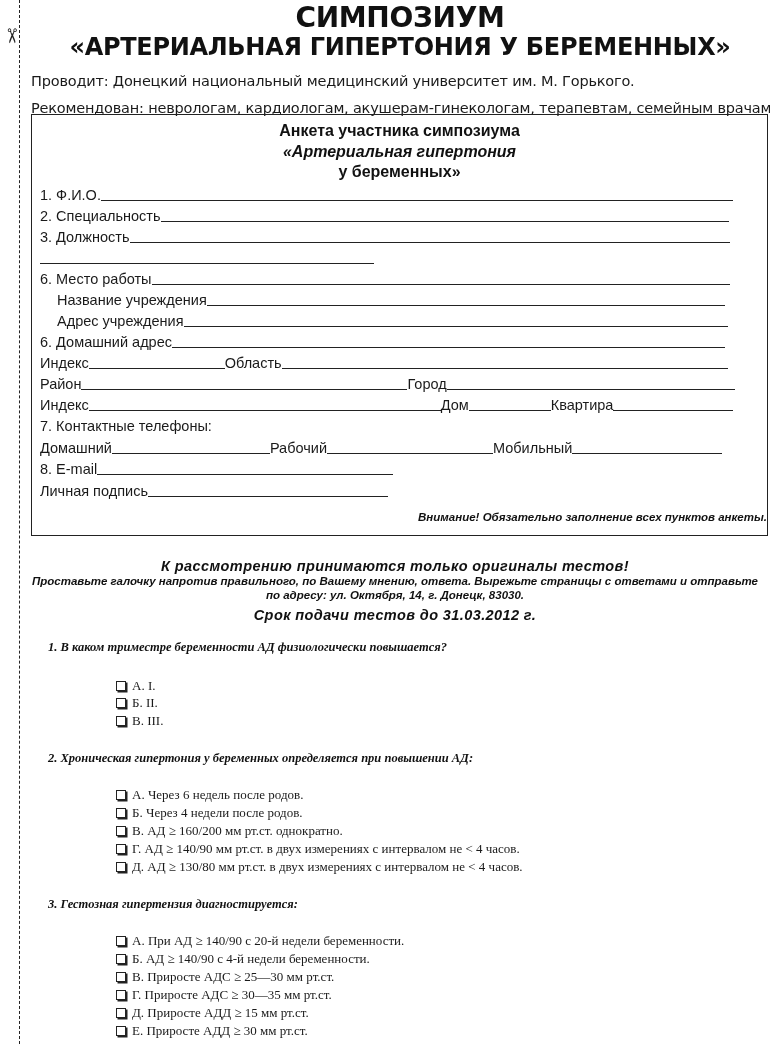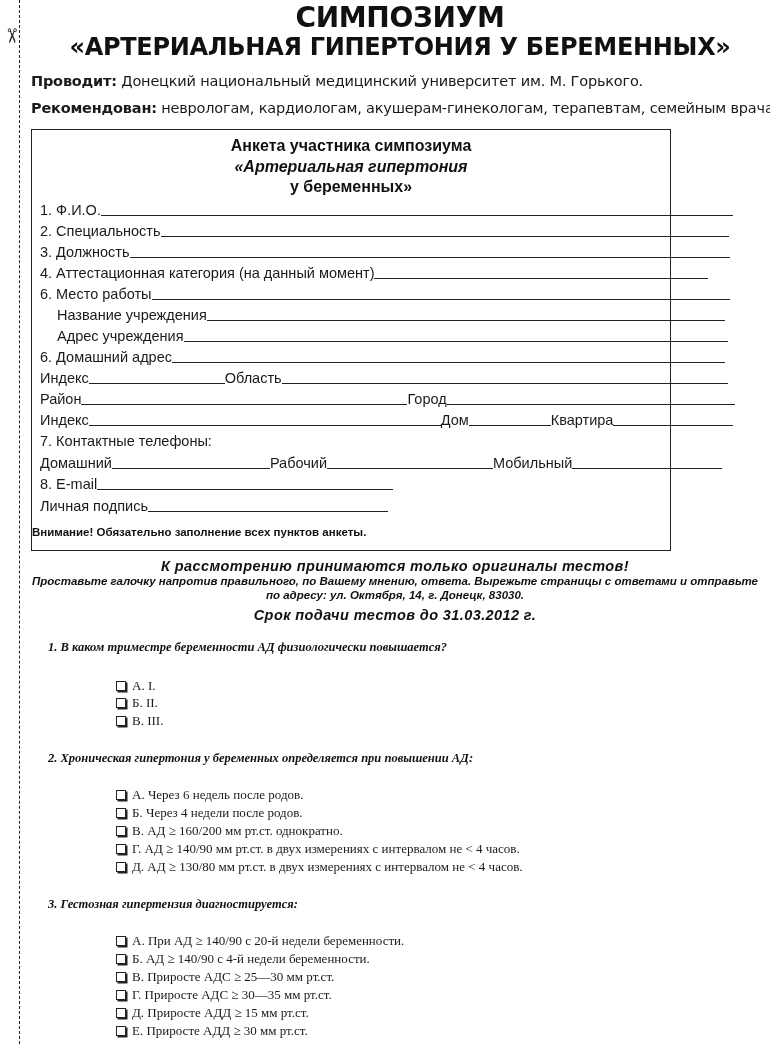--- a/index.html
+++ b/index.html
@@ -6,34 +6,34 @@
   body { width: 770px; height: 1044px; position: relative; overflow: hidden; color: #1a1a1a; font-family: "Liberation Sans", sans-serif; }
 
   .cutline { position: absolute; left: 19px; top: 0; width: 0; height: 1044px; border-left: 1.5px dashed #222; }
   .scissors { position: absolute; left: 4px; top: 26px; font-size: 20px; line-height: 20px; transform: rotate(90deg); color: #222; }
 
   .title { position: absolute; left: 30px; width: 740px; text-align: center; font-family: "DejaVu Sans", sans-serif; font-weight: bold; color: #111; letter-spacing: -0.3px; }
   .title.l1 { top: 4px; font-size: 28px; line-height: 28px; }
   .title.l2 { top: 33px; font-size: 24px; line-height: 28px; }
 
   .meta { position: absolute; left: 31px; font-family: "DejaVu Sans", sans-serif; font-size: 14.5px; line-height: 18px; color: #1a1a1a; white-space: nowrap; letter-spacing: -0.2px; }
-  .meta b { font-weight: bold; }
+  .meta b { font-weight: normal; }
   .meta.m1 { top: 72px; }
   .meta.m2 { top: 99px; }
 
-  .form-box { position: absolute; left: 31px; top: 129px; width: 640px; height: 422px; border: 1.5px solid #222; box-sizing: border-box; }
+  .form-box { position: absolute; left: 31px; top: 114px; width: 737px; height: 422px; border: 1.5px solid #222; box-sizing: border-box; }
   .form-head { position: absolute; left: 0; width: 100%; text-align: center; font-weight: bold; font-size: 16px; line-height: 19px; color: #111; }
   .fh1 { top: 6px; } .fh2 { top: 27px; font-style: italic; } .fh3 { top: 47px; }
 
   .row { position: absolute; left: 8px; font-size: 14.5px; line-height: 18px; height: 20px; white-space: nowrap; display: flex; align-items: flex-end; }
   .row .lbl { color: #1a1a1a; }
   .row .line { border-bottom: 1px solid #222; height: 15px; display: inline-block; margin-bottom: 3px; }
   .row.indent { left: 25px; }
 
-  .attention { position: absolute; left: 0; width: 100%; top: 396px; text-align: left; font-weight: bold; font-size: 11.5px; color: #111; }
+  .attention { position: absolute; left: 0; width: 100%; top: 396px; text-align: right; font-style: italic; font-weight: bold; font-size: 11.5px; color: #111; }
 
   .notice { position: absolute; left: 20px; width: 750px; text-align: center; font-style: italic; font-weight: bold; color: #111; }
   .n1 { top: 558px; font-size: 14.5px; letter-spacing: 0.4px; }
   .n2 { top: 575px; font-size: 11.5px; line-height: 13px; }
   .n3 { top: 589px; font-size: 11.5px; line-height: 13px; }
   .n4 { top: 607px; font-size: 14.5px; letter-spacing: 0.4px; }
 
   .q { position: absolute; left: 48px; font-family: "Liberation Serif", serif; font-style: italic; font-weight: bold; font-size: 12.5px; color: #111; white-space: nowrap; }
   .opt { position: absolute; left: 116px; font-family: Liberation Serif, serif; font-size: 13px; line-height: 17px; color: #1a1a1a; white-space: nowrap; display: flex; align-items: center; }
   .chk { display: inline-block; width: 8px; height: 8px; border: 1px solid #222; box-shadow: 1.5px 1.5px 0 #222; margin-right: 6px; background: #fff; }
@@ -61,21 +61,20 @@
     </div>
   <div class="row" style="top:90px">
       <span class="lbl">2. Специальность</span>
       <span class="line" style="width:568px"></span>
     </div>
   <div class="row" style="top:111px">
       <span class="lbl">3. Должность</span>
       <span class="line" style="width:600px"></span>
     </div>
   <div class="row" style="top:132px">
-      <span class="lbl">4. Аттестационная категория (на данный момент)</span>
       <span class="line" style="width:334px"></span>
     </div>
   <div class="row" style="top:153px">
       <span class="lbl">6. Место работы</span>
       <span class="line" style="width:578px"></span>
     </div>
   <div class="row indent" style="top:174px">
       <span class="lbl">Название учреждения</span>
       <span class="line" style="width:518px"></span>
     </div>

